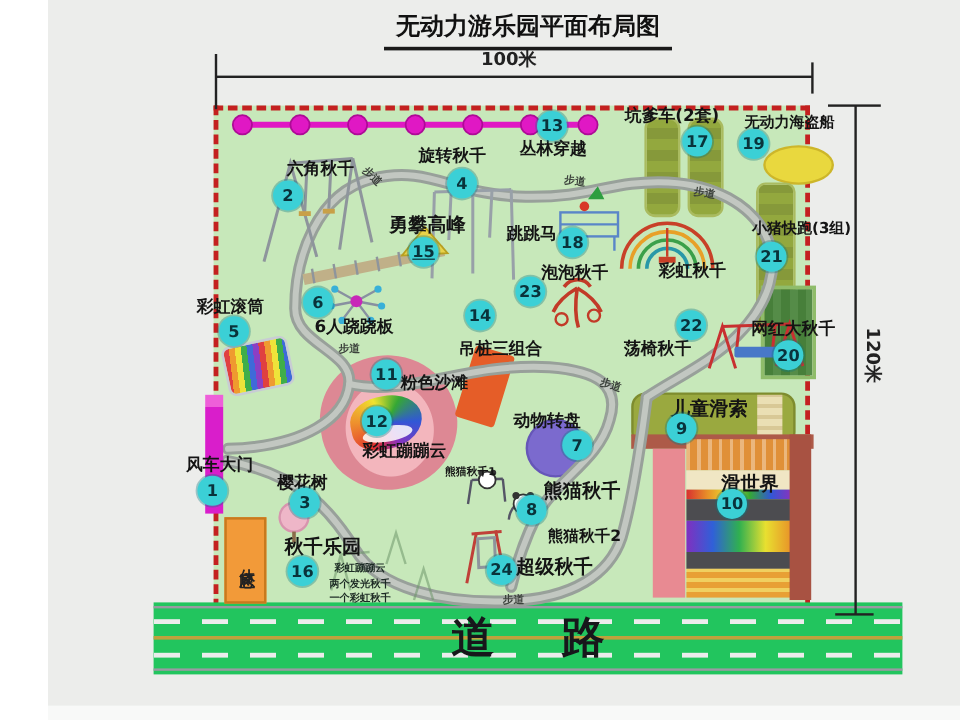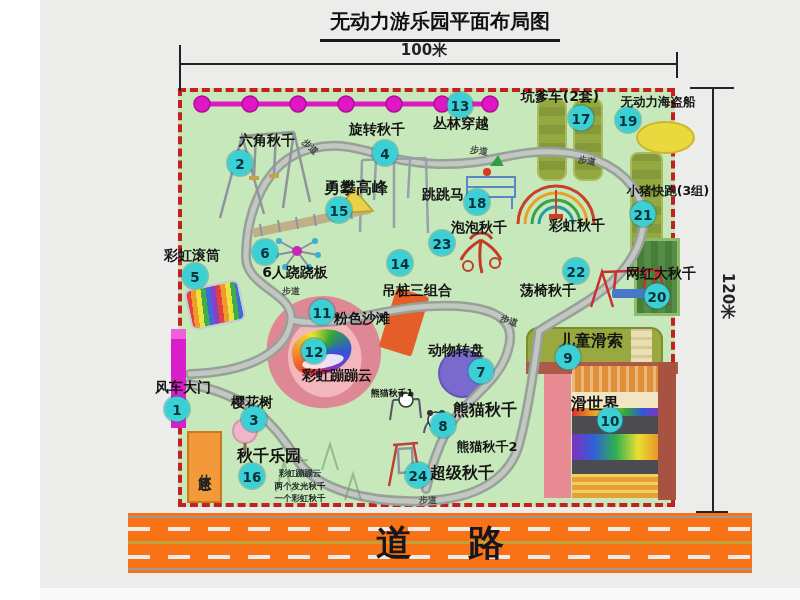--- a/index.html
+++ b/index.html
@@ -36,21 +36,21 @@
         background:linear-gradient(180deg,#ee5fd9 0 10px,#d91ecb 10px);}
   .rest{position:absolute;left:147px;top:431px;width:31px;height:68px;background:#f29a39;
         border:2px solid #c87a1e;z-index:6;display:flex;align-items:center;justify-content:center;}
   .rest span{writing-mode:vertical-rl;font-size:13px;font-weight:bold;color:#222;letter-spacing:2px;}
   
   .wm-co{position:absolute;left:430px;top:278px;transform:translate(-50%,-50%);
          font-size:38px;font-weight:bold;color:rgba(85,165,80,0.42);white-space:nowrap;z-index:12;}
   .wm-ph{position:absolute;left:450px;top:320px;transform:translate(-50%,-50%);
          font-size:44px;font-weight:bold;color:rgba(242,118,152,0.5);white-space:nowrap;z-index:12;}
   
-  .road{position:absolute;left:88px;top:513px;width:624px;height:60px;background:#f97316;z-index:3;}
+  .road{position:absolute;left:88px;top:502px;width:624px;height:60px;background:#22c55e;z-index:3;}
   .road .edge{position:absolute;left:0;right:0;height:2px;background:#9a9aa2;}
   .road .dash{position:absolute;left:0;right:0;height:4px;
         background:repeating-linear-gradient(90deg,#ececec 0 22px,transparent 22px 40px);}
   .road .yellow{position:absolute;left:0;right:0;height:3px;background:#bfa13d;}
   .road-lbl{position:absolute;left:50%;top:50%;transform:translate(-50%,-50%);
         font-size:36px;font-weight:bold;color:#17171b;letter-spacing:56px;padding-left:56px;
         white-space:nowrap;}
   .below-road{position:absolute;left:0;top:588px;width:800px;height:12px;background:#f8f9f8;z-index:3;}
 </style>
 </head>
@@ -217,21 +217,21 @@
 
 <div class="lbl" style="left:143px;top:388px;">风车大门</div>
 <div class="lbl" style="left:227px;top:141px;">六角秋千</div>
 <div class="lbl" style="left:212px;top:403px;">樱花树</div>
 <div class="lbl" style="left:337px;top:130px;">旋转秋千</div>
 <div class="lbl" style="left:152px;top:256px;">彩虹滚筒</div>
 <div class="lbl" style="left:255px;top:273px;">6人跷跷板</div>
 <div class="lbl" style="left:416px;top:351px;">动物转盘</div>
 <div class="lbl lg" style="left:445px;top:410px;">熊猫秋千</div>
 <div class="lbl lg" style="left:551px;top:341px;">儿童滑索</div>
-<div class="lbl lg" style="left:555px;top:404px;">滑世界</div>
+<div class="lbl lg" style="left:585px;top:404px;">滑世界</div>
 <div class="lbl" style="left:322px;top:319px;">粉色沙滩</div>
 <div class="lbl" style="left:297px;top:376px;">彩虹蹦蹦云</div>
 <div class="lbl" style="left:421px;top:124px;">丛林穿越</div>
 <div class="lbl" style="left:377px;top:291px;">吊桩三组合</div>
 <div class="lbl lg" style="left:316px;top:188px;">勇攀高峰</div>
 <div class="lbl lg" style="left:229px;top:456px;">秋千乐园</div>
 <div class="lbl" style="left:520px;top:97px;">坑爹车(2套)</div>
 <div class="lbl" style="left:403px;top:195px;">跳跳马</div>
 <div class="lbl sm" style="left:618px;top:102px;">无动力海盗船</div>
 <div class="lbl" style="left:621px;top:274px;">网红大秋千</div>
@@ -260,24 +260,24 @@
 <div class="badge" style="left:155px;top:276px;">5</div>
 <div class="badge" style="left:225px;top:252px;">6</div>
 <div class="badge" style="left:441px;top:371px;">7</div>
 <div class="badge" style="left:403px;top:425px;">8</div>
 <div class="badge" style="left:528px;top:357px;">9</div>
 <div class="badge" style="left:570px;top:420px;">10</div>
 <div class="badge" style="left:282px;top:312px;">11</div>
 <div class="badge" style="left:274px;top:351px;">12</div>
 <div class="badge" style="left:420px;top:105px;">13</div>
 <div class="badge" style="left:360px;top:263px;">14</div>
-<div class="badge" style="left:299px;top:210px;">15</div>
+<div class="badge" style="left:313px;top:210px;text-decoration:underline;">15</div>
 <div class="badge" style="left:212px;top:476px;">16</div>
 <div class="badge" style="left:541px;top:118px;">17</div>
-<div class="badge" style="left:437px;top:202px;border-radius:12px;">18</div>
+<div class="badge" style="left:437px;top:202px;">18</div>
 <div class="badge" style="left:588px;top:120px;">19</div>
 <div class="badge" style="left:617px;top:296px;">20</div>
 <div class="badge" style="left:603px;top:214px;">21</div>
 <div class="badge" style="left:536px;top:271px;">22</div>
 <div class="badge" style="left:402px;top:243px;">23</div>
 <div class="badge" style="left:378px;top:475px;">24</div>
 
 
 <div class="road">
   <div class="edge" style="top:3px;"></div>

